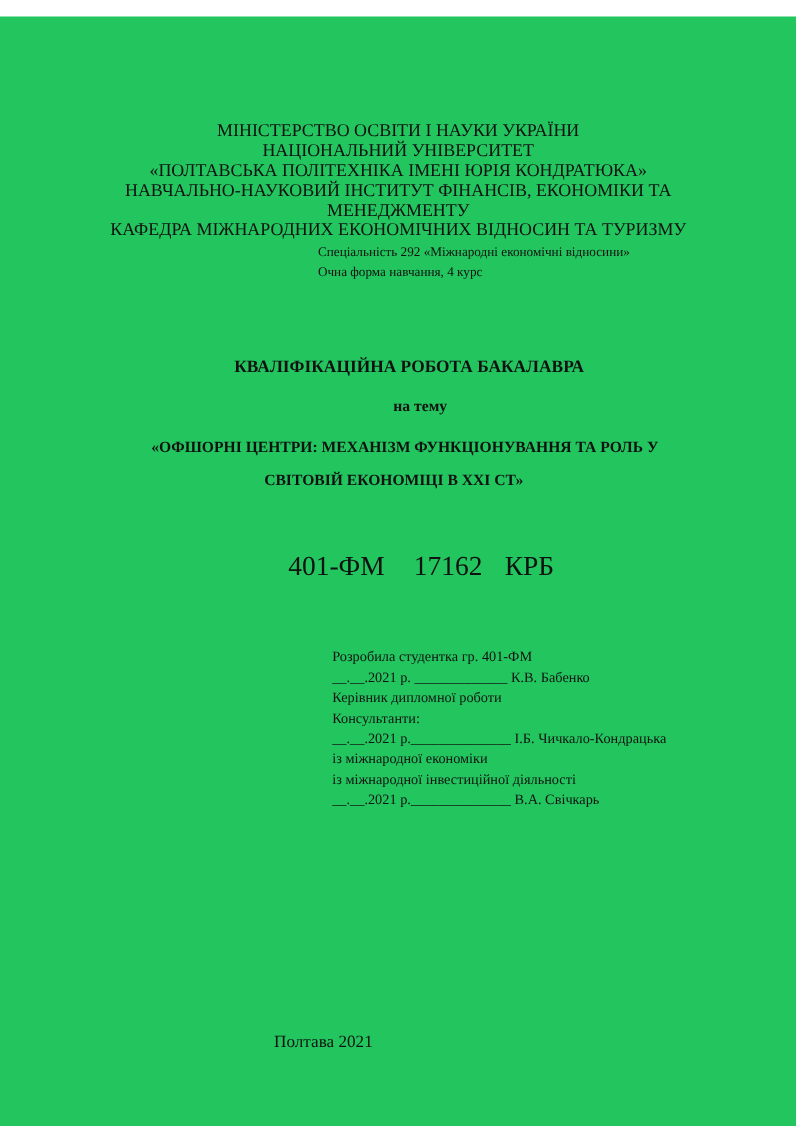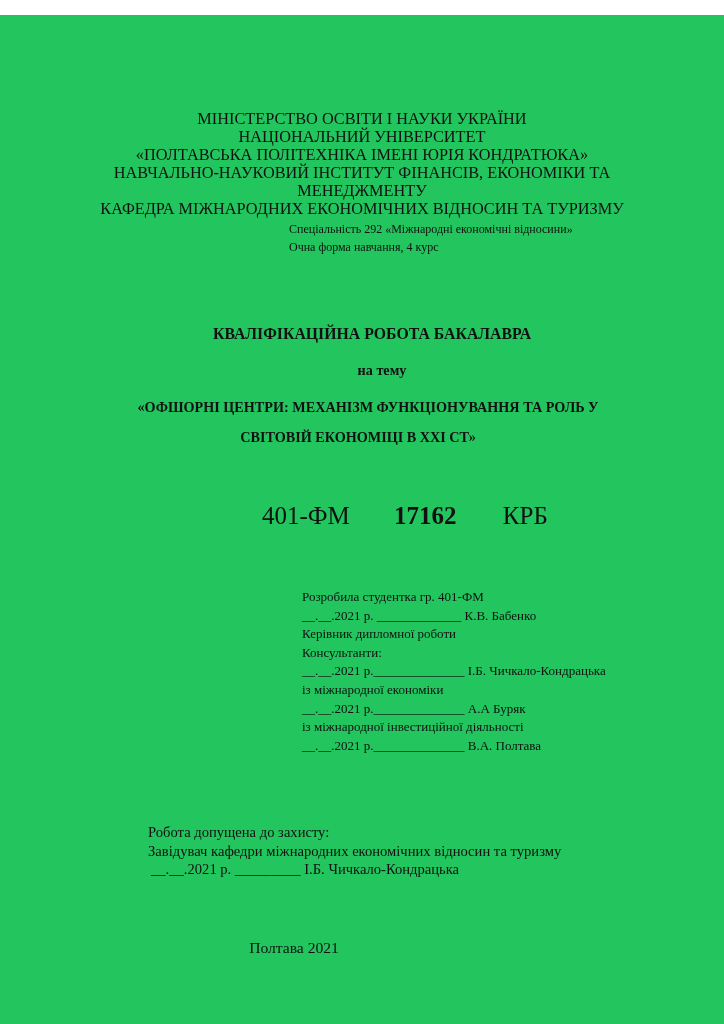--- a/index.html
+++ b/index.html
@@ -56,22 +56,22 @@
     .code {
       position: absolute;
       top: 486px;
       left: 262px;
       font-size: 25px;
       line-height: 30px;
       white-space: nowrap;
       word-spacing: 0;
     }
     .code span { display: inline-block; }
-    .code .c2 { margin-left: 38px; font-weight: bold; }
-    .code .c3 { margin-left: 40px; }
+    .code .c2 { margin-left: 20px; }
+    .code .c3 { margin-left: 14px; }
     .signers {
       position: absolute;
       left: 302px;
       top: 573px;
       font-size: 13px;
       line-height: 18.6px;
       white-space: nowrap;
     }
     .approval {
       position: absolute;
@@ -124,26 +124,20 @@
     <span class="c3">КРБ</span>
   </div>
 
   <div class="signers">
     <div>Розробила студентка гр. 401-ФМ</div>
     <div>__.__.2021 р. _____________ К.В. Бабенко</div>
     <div>Керівник дипломної роботи</div>
     <div>Консультанти:</div>
     <div>__.__.2021 р.______________ І.Б. Чичкало-Кондрацька</div>
     <div>із міжнародної економіки</div>
-    <div>__.__.2021 р.______________ А.А Буряк</div>
     <div>із міжнародної інвестиційної діяльності</div>
-    <div>__.__.2021 р.______________ В.А. Полтава</div>
+    <div>__.__.2021 р.______________ В.А. Свічкарь</div>
   </div>
 
-  <div class="approval">
-    <div>Робота допущена до захисту:</div>
-    <div>Завідувач кафедри міжнародних економічних відносин та туризму</div>
-    <div class="indent">__.__.2021 р. _________ І.Б. Чичкало-Кондрацька</div>
-  </div>
 
   <div class="city">Полтава 2021</div>
 
 </div>
 
 </body></html>

